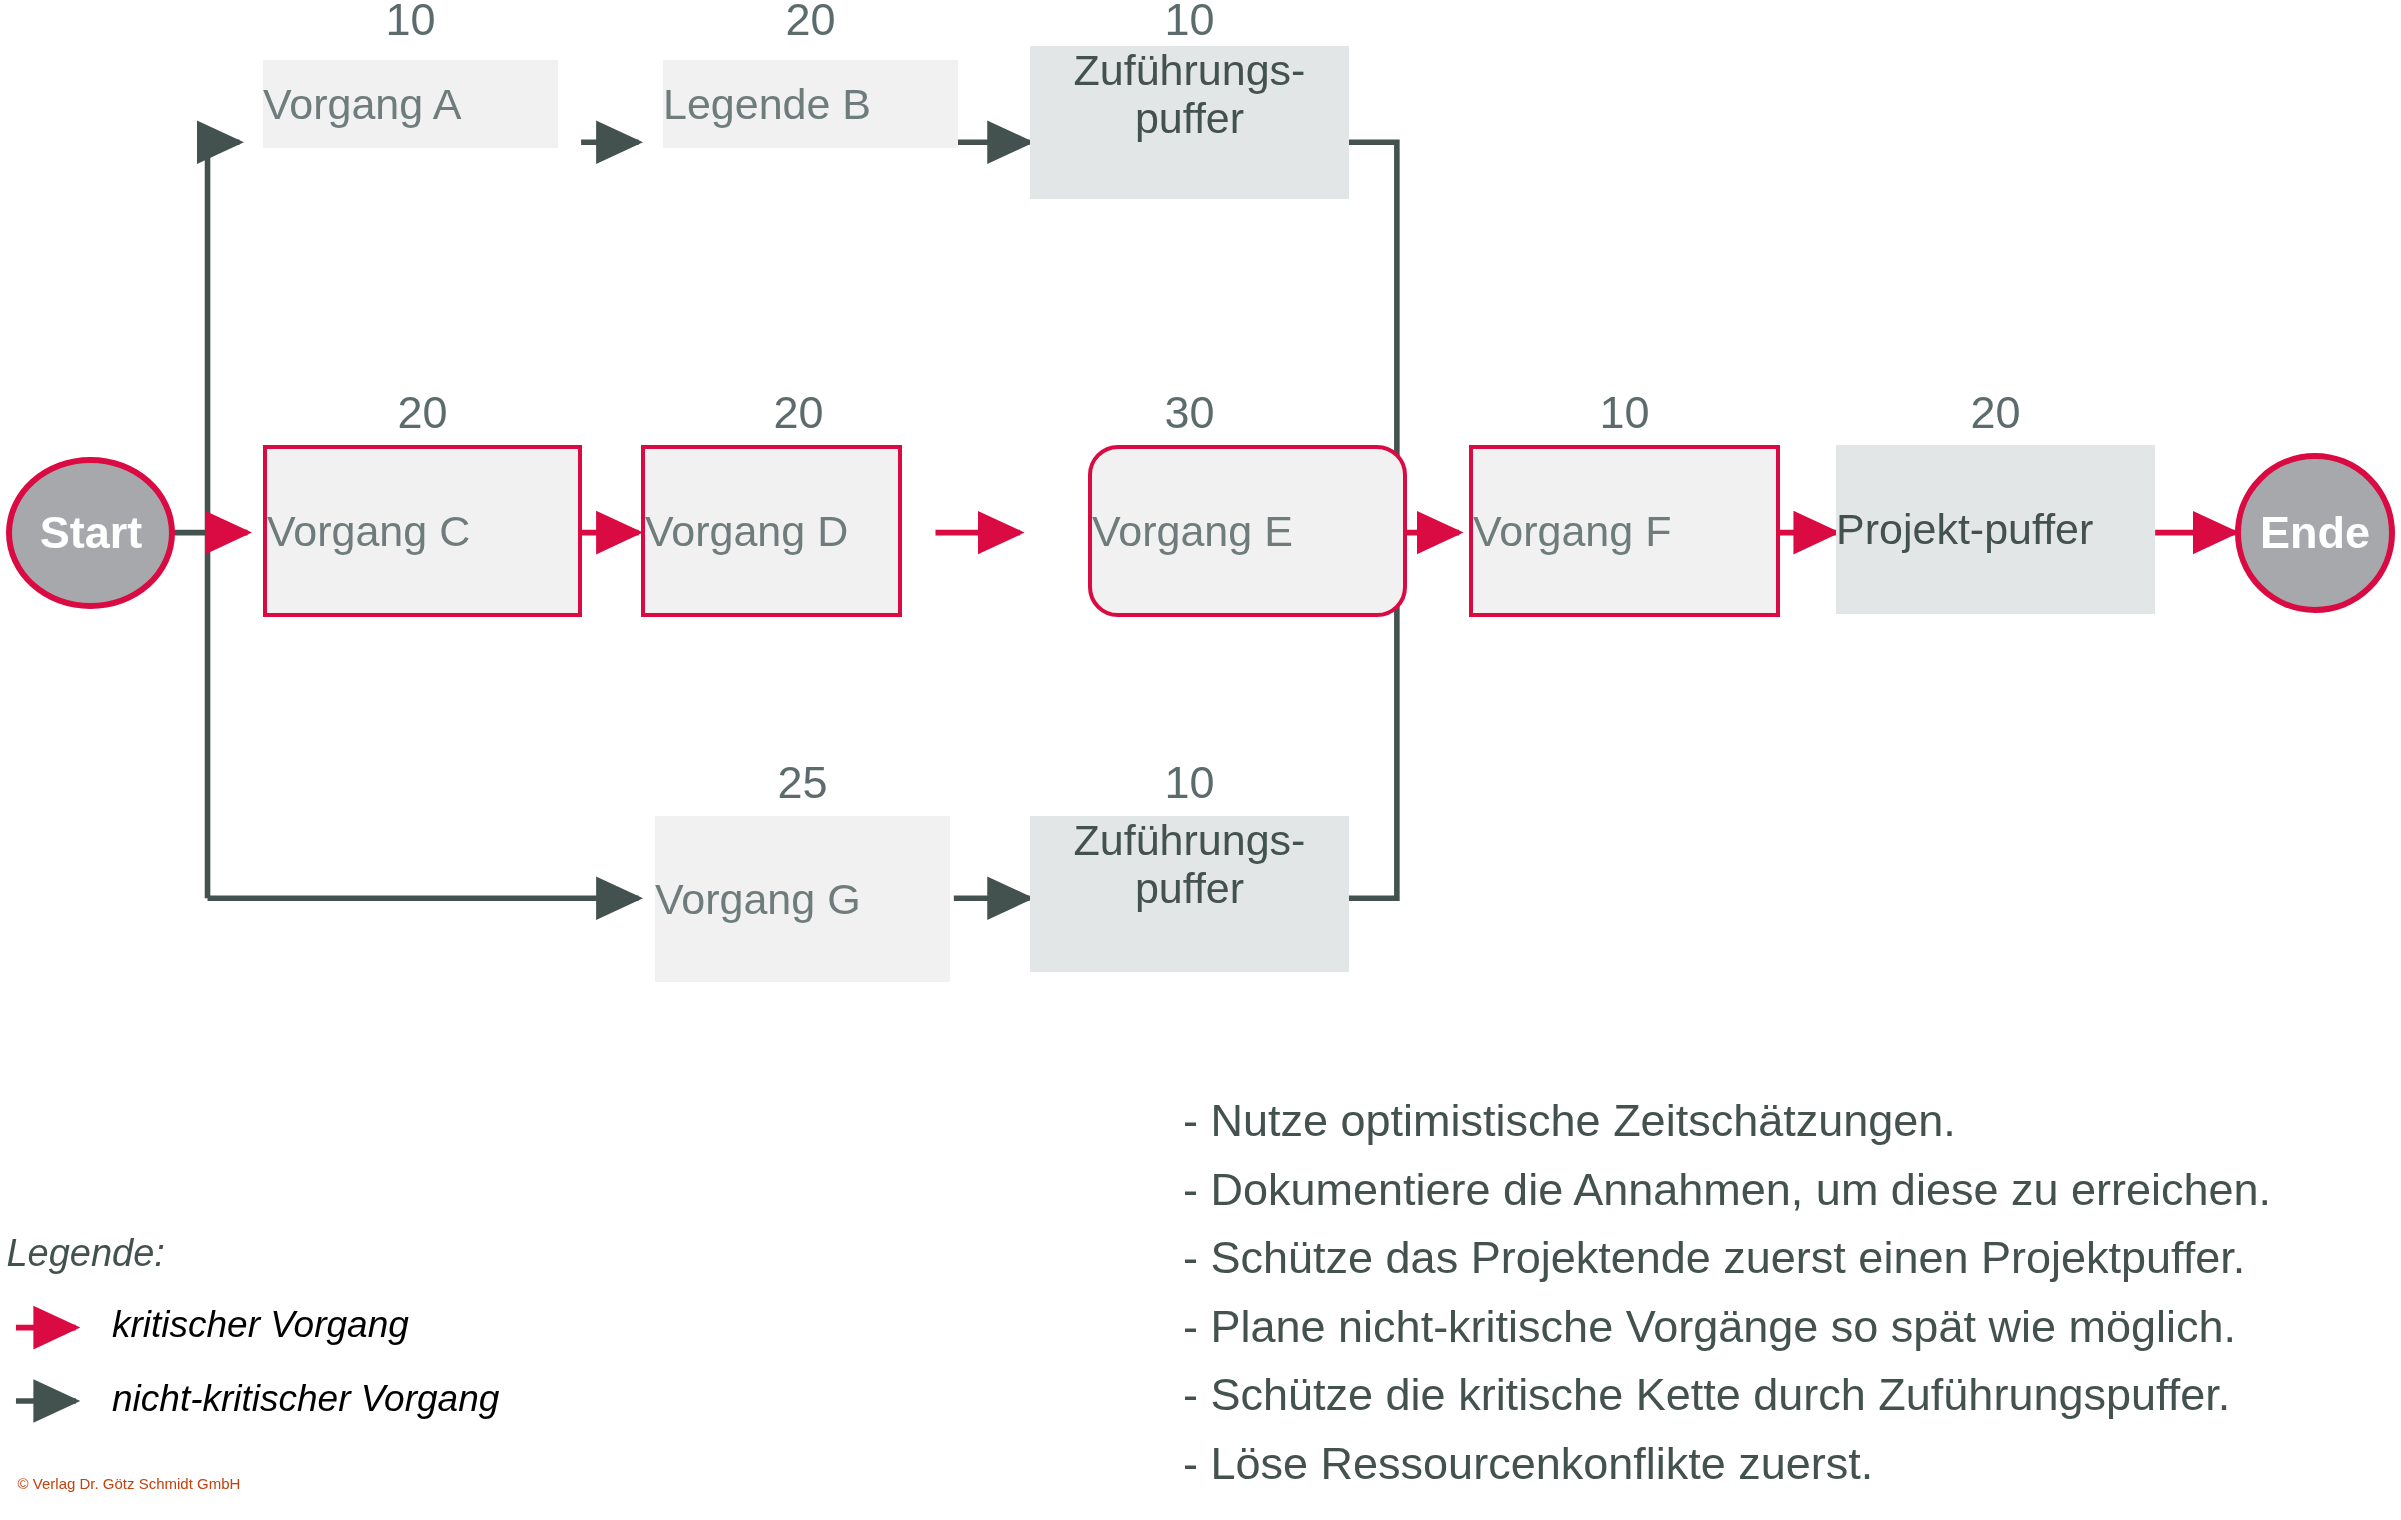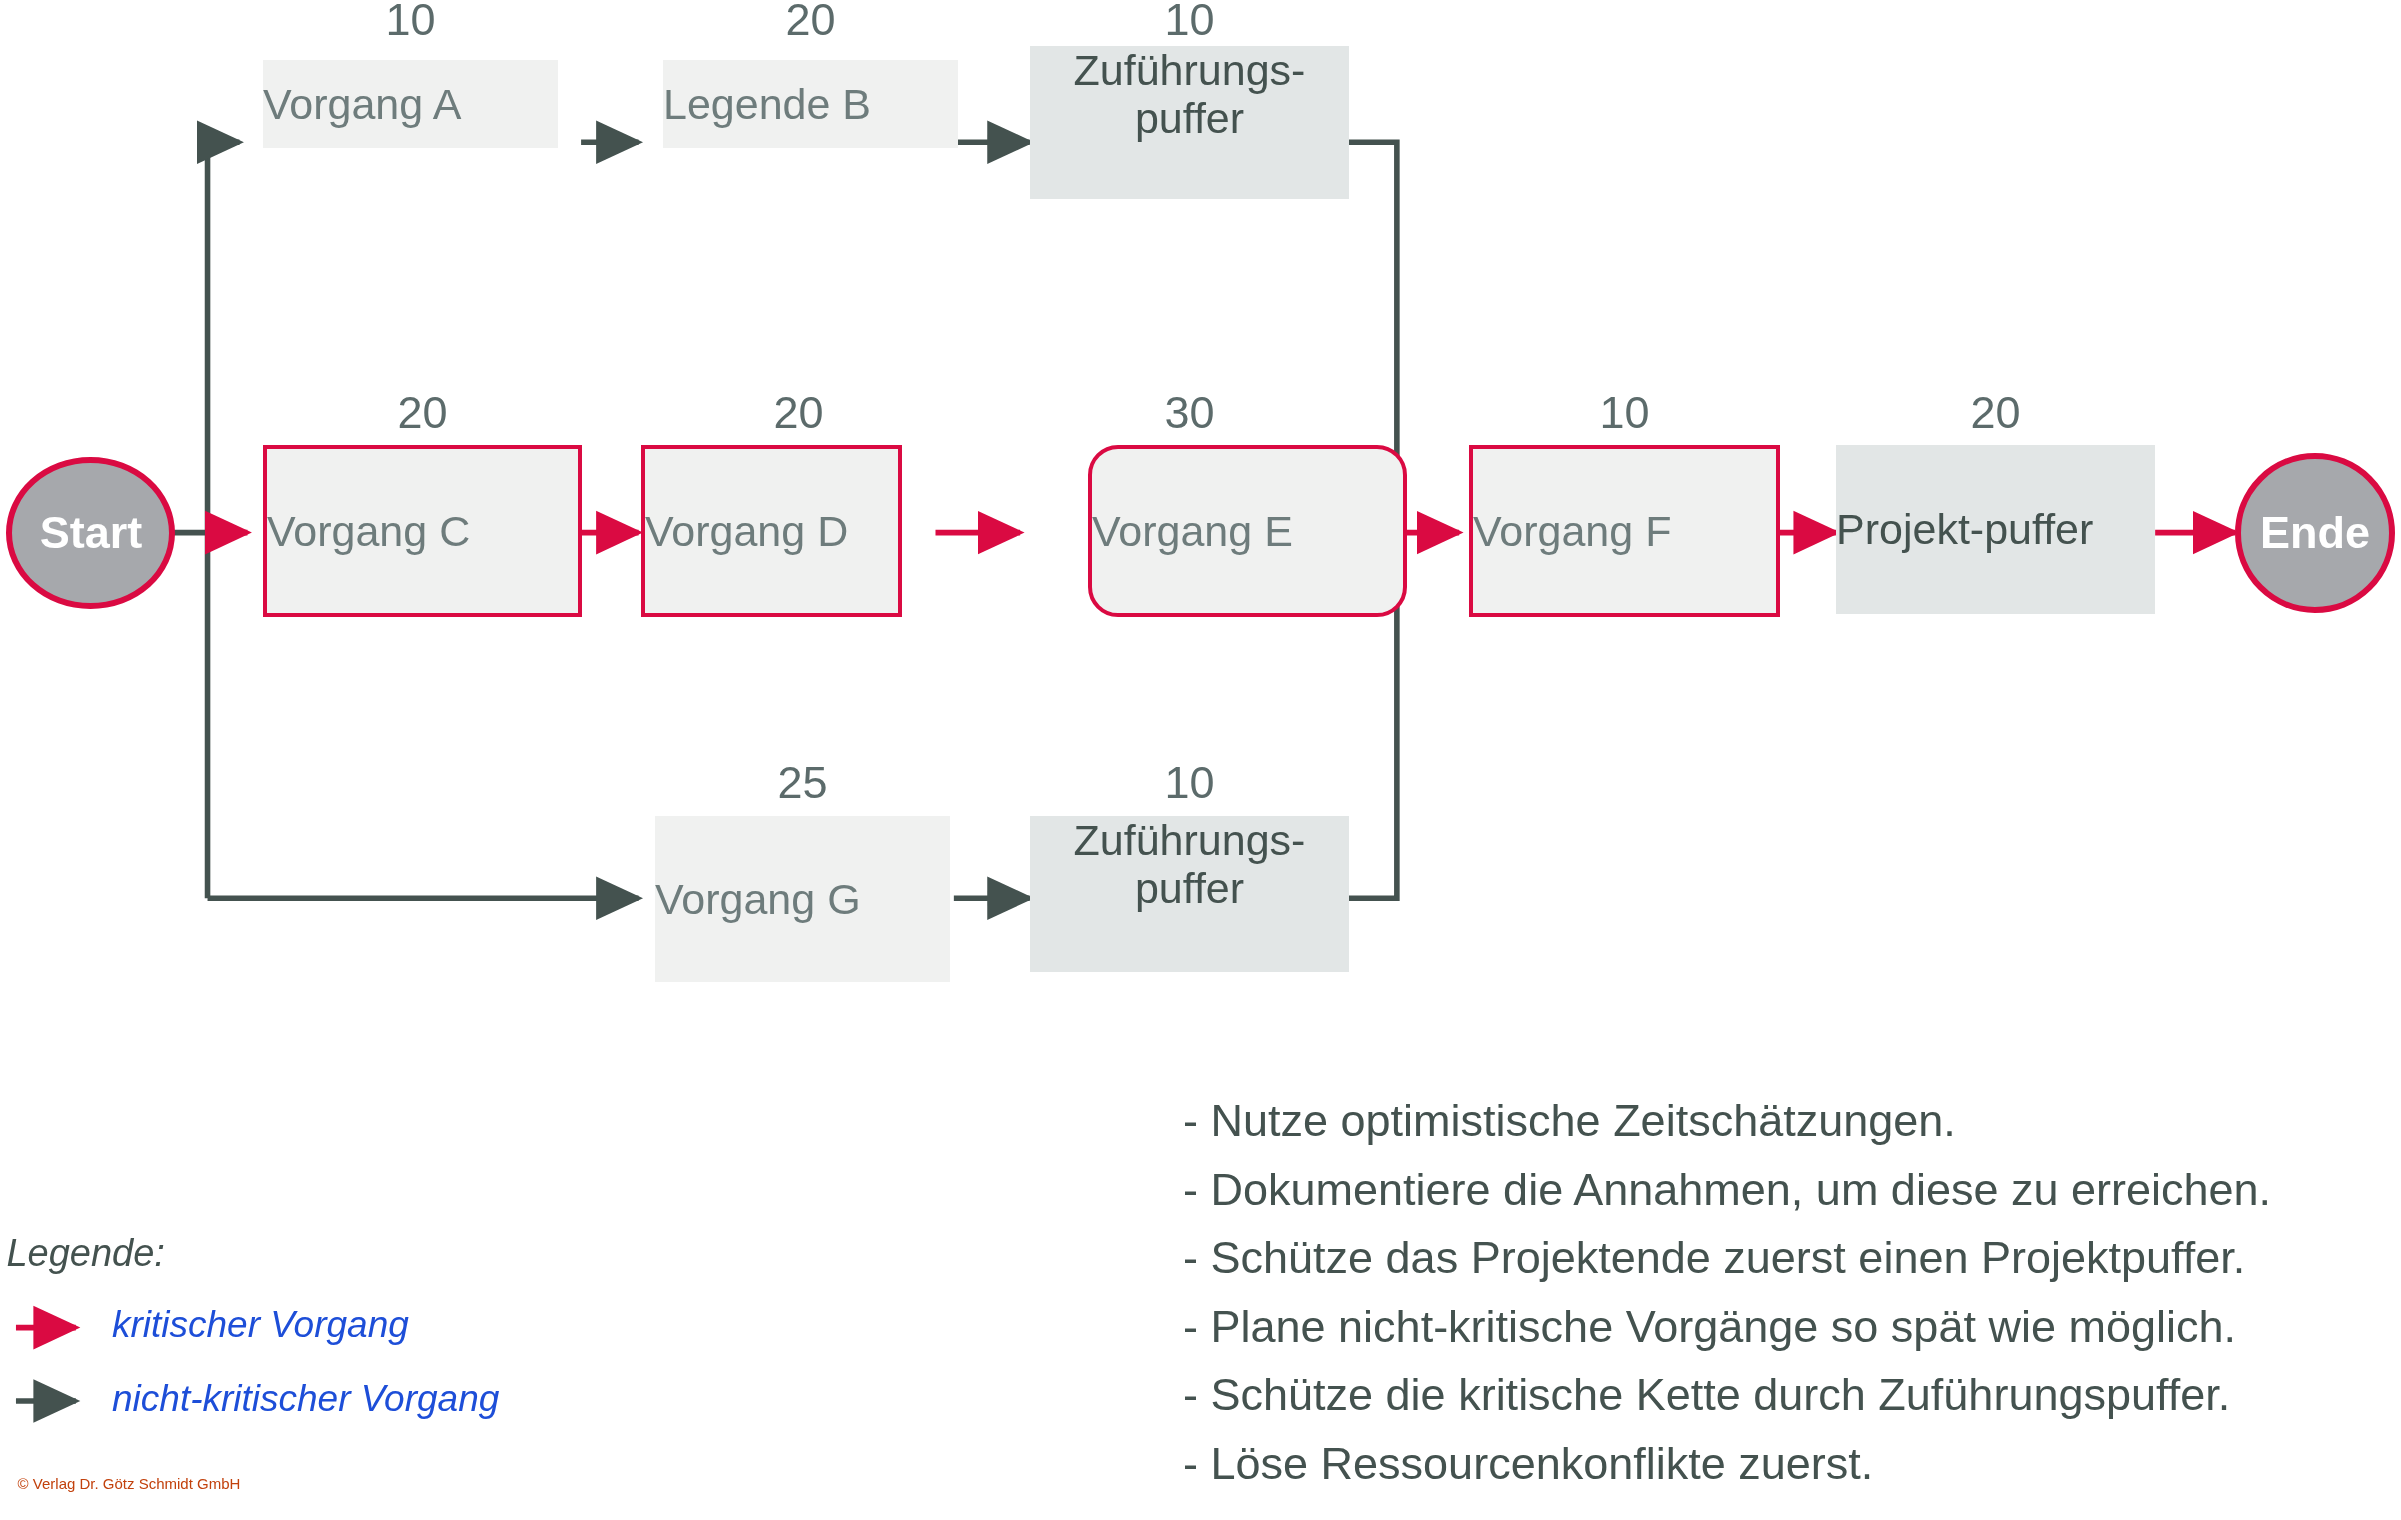--- a/index.html
+++ b/index.html
@@ -17,21 +17,21 @@
   .buffer{background:#e2e6e6;color:#44524f;font-size:43px;}
 
   .dur{position:absolute;color:#5c6b6b;font-size:45px;text-align:center;}
 
   .terminal{position:absolute;box-sizing:border-box;border-radius:50%;
             background:#a6a8ac;border:6.4px solid #da0a42;color:#ffffff;
             font-size:45px;font-weight:bold;display:flex;align-items:center;
             justify-content:center;}
 
   .legend-title{position:absolute;font-size:38px;font-style:italic;color:#44524f;}
-  .legend-label{position:absolute;font-size:37px;font-style:italic;color:#1d4ed8;}
+  .legend-label{position:absolute;font-size:37px;font-style:italic;color:#000000;}
 
   .bullets{position:absolute;color:#44524f;font-size:45px;line-height:1.30;}
   .bullets div{white-space:nowrap;margin-top:10px;}
 
   .copyright{position:absolute;font-size:15px;color:#c2410c;}
 </style>
 </head>
 <body>
 
 <div id="stage">

